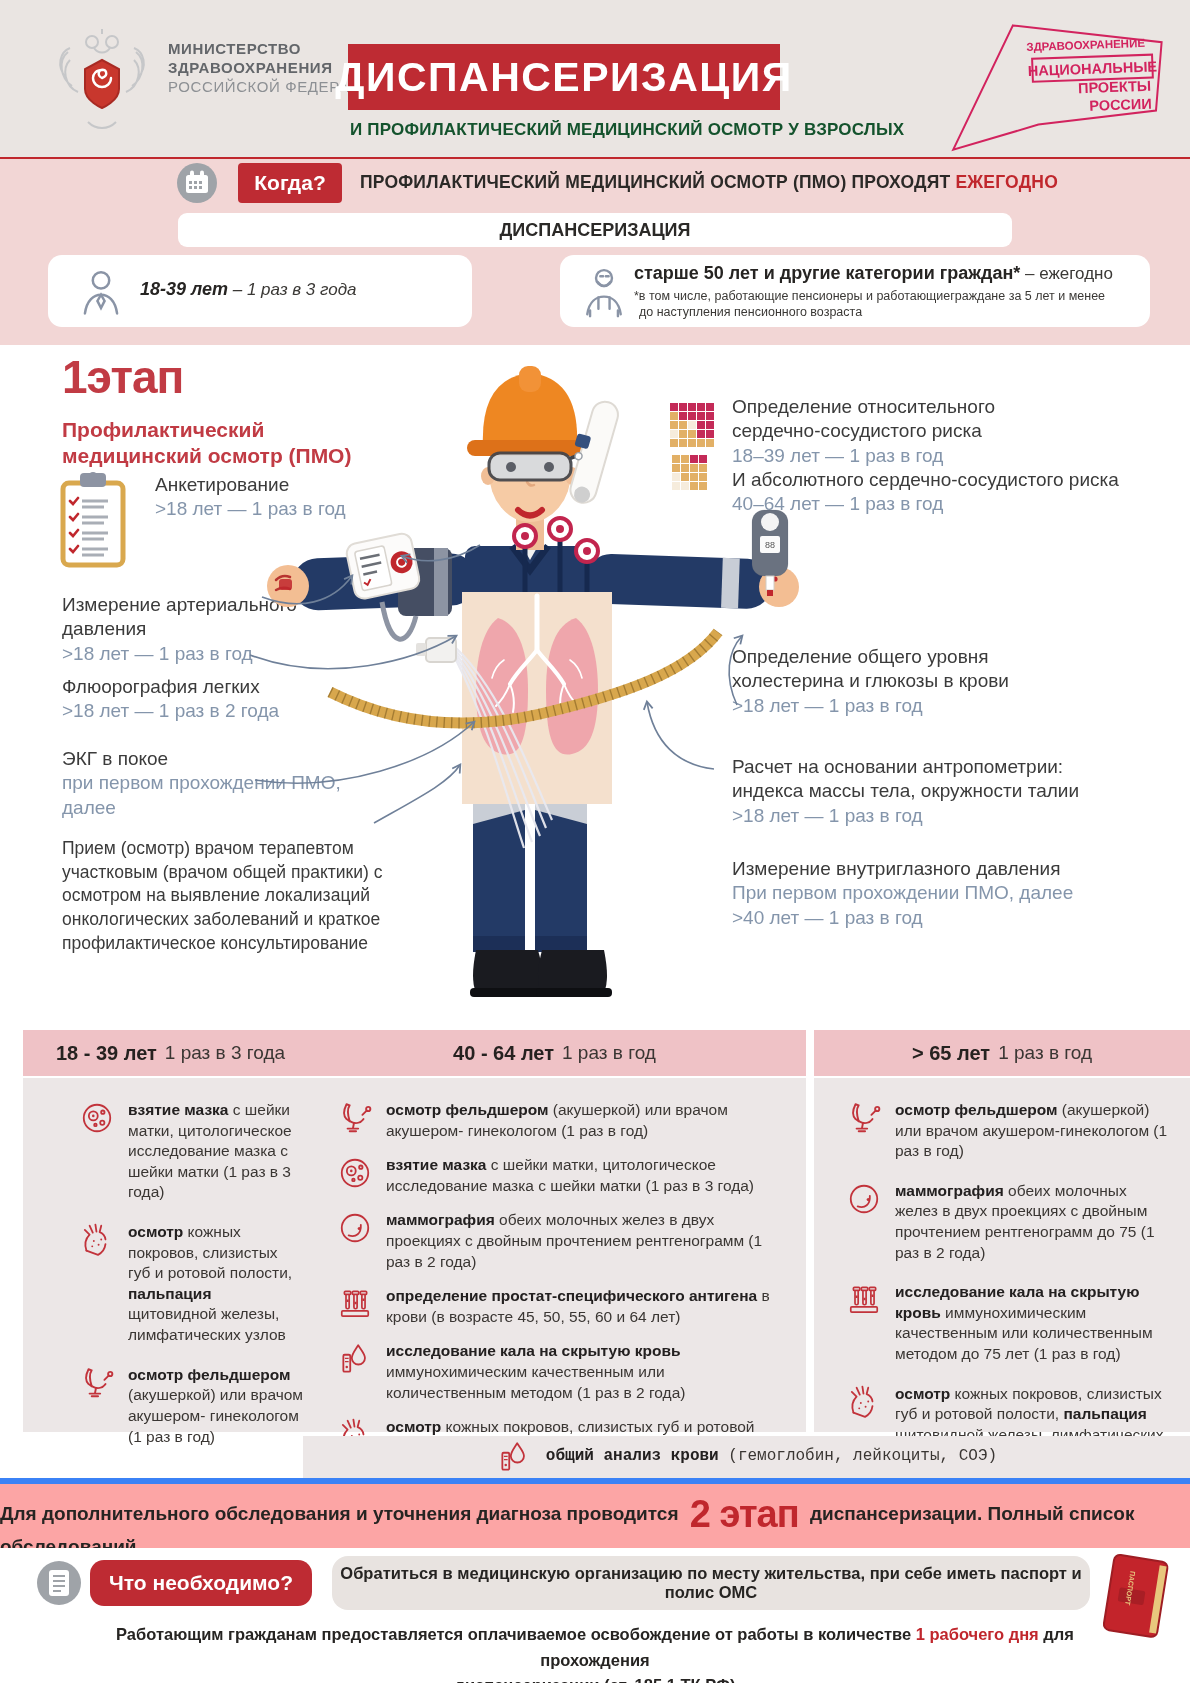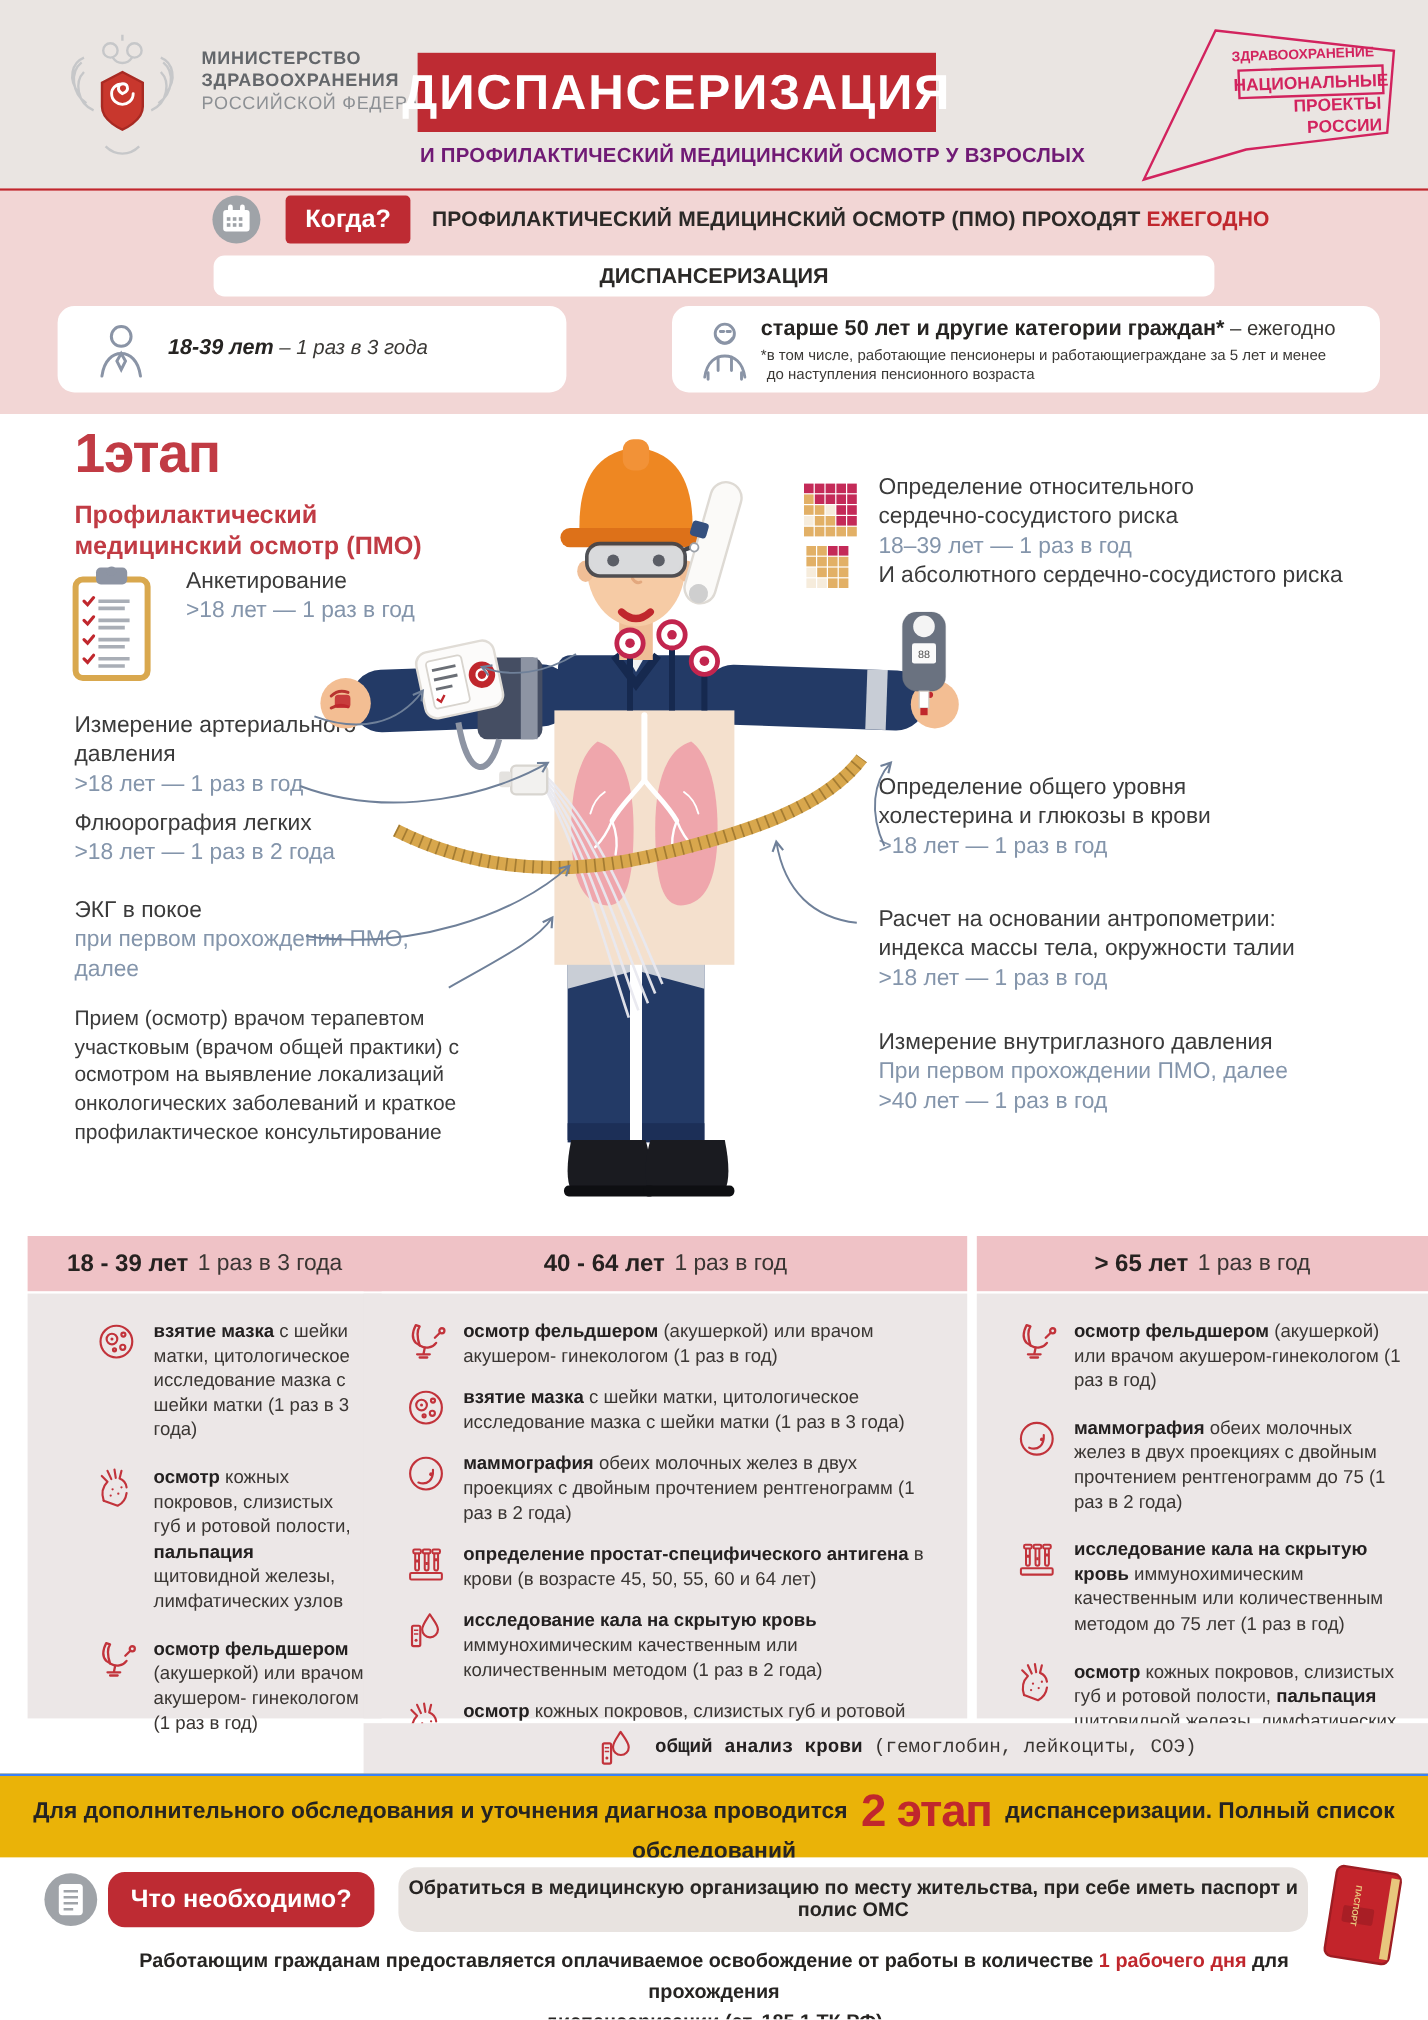--- a/index.html
+++ b/index.html
@@ -8,21 +8,21 @@
         font-family:"Liberation Sans","DejaVu Sans",sans-serif;color:#2f2d2b;}
   .abs{position:absolute;}
   
   .hdr{position:absolute;left:0;top:0;width:1190px;height:157px;background:#EAE5E2;}
   .redline{position:absolute;left:0;top:157px;width:1190px;height:2px;background:#C0272D;}
   .m-line{font-weight:bold;font-size:15px;color:#63666A;letter-spacing:.6px;line-height:1.25;}
   .m-line3{font-weight:normal;font-size:15px;color:#8D9094;letter-spacing:.6px;line-height:1.25;}
   .titlebox{position:absolute;left:348px;top:44px;width:432px;height:66px;background:#BE2B33;
             display:flex;align-items:center;justify-content:center;}
   .titlebox span{color:#fff;font-weight:bold;font-size:41px;letter-spacing:1.5px;}
-  .subtitle{position:absolute;left:350px;top:120px;width:560px;font-weight:bold;font-size:17px;color:#701a75;letter-spacing:.2px;}
+  .subtitle{position:absolute;left:350px;top:120px;width:560px;font-weight:bold;font-size:17px;color:#14532d;letter-spacing:.2px;}
   
   .when{position:absolute;left:0;top:159px;width:1190px;height:186px;background:#F2D6D5;}
   .badge{position:absolute;left:238px;top:4px;width:104px;height:40px;background:#BE2B33;border-radius:4px;
          display:flex;align-items:center;justify-content:center;color:#fff;font-weight:bold;font-size:21px;}
   .when-text{position:absolute;left:360px;top:13px;font-weight:bold;font-size:17.5px;color:#2B2927;letter-spacing:.2px;}
   .when-text .red{color:#C0272D;}
   .disp-bar{position:absolute;left:178px;top:54px;width:834px;height:34px;background:#fff;border-radius:9px;
             display:flex;align-items:center;justify-content:center;font-weight:bold;font-size:18px;color:#2B2927;}
   .card{position:absolute;top:96px;height:72px;background:#fff;border-radius:14px;}
   .card1{left:48px;width:424px;font-style:italic;}
@@ -47,22 +47,22 @@
   .tbody{position:absolute;top:48px;height:354px;background:#ECE7E7;box-sizing:border-box;padding:22px 14px 0 20px;}
   .c1{left:0;width:295px;margin-left:23px;}  .c2{left:303px;width:503px;}  .c3{left:814px;width:376px;}
   .titem{display:flex;gap:13px;align-items:flex-start;margin-bottom:19px;}
   .ticon{flex:0 0 36px;width:36px;height:36px;}
   .ttext{margin:0;font-size:15.5px;line-height:1.33;color:#3A3633;}
   .ttext b{color:#232020;}
   .trow{position:absolute;left:303px;top:406px;width:887px;height:42px;background:#ECE7E7;
         display:flex;align-items:center;justify-content:center;gap:14px;}
   .trow .ttext{font-size:16px;font-family:Liberation Mono, monospace;}
   
-  .band2{position:absolute;left:0;top:1478px;width:1190px;height:70px;background:#eab308;border-top:2px solid #3b82f6;
-         box-sizing:border-box;text-align:center;}
+  .band2{position:absolute;left:0;top:1478px;width:1190px;height:70px;background:#fca5a5;border-top:6px solid #3b82f6;
+         box-sizing:border-box;text-align:left;}
   .band2 .l1{margin-top:9px;font-weight:bold;font-size:19px;color:#262422;}
   .band2 .big{color:#C0272D;font-size:38px;vertical-align:-7px;letter-spacing:-1px;padding:0 6px;}
   .band2 .l2{margin-top:2px;font-weight:bold;font-size:19px;color:#262422;}
   
   .foot{position:absolute;left:0;top:1548px;width:1190px;height:135px;background:#fff;}
   .fbadge{position:absolute;left:90px;top:12px;width:222px;height:46px;background:#BE2B33;border-radius:14px;
           display:flex;align-items:center;justify-content:center;color:#fff;font-weight:bold;font-size:21px;}
   .fbox{position:absolute;left:332px;top:8px;width:758px;height:54px;background:#E8E3E0;border-radius:16px;
         display:flex;align-items:center;justify-content:center;font-weight:bold;font-size:16.5px;color:#262422;text-align:center;}
   .fnote{position:absolute;left:60px;top:74px;width:1070px;text-align:center;font-weight:bold;font-size:16.5px;color:#262422;line-height:1.55;}
@@ -290,20 +290,21 @@
         <i style="background: rgb(246, 236, 220);"></i>
         <i style="background: rgb(246, 236, 220);"></i>
         <i style="background: rgb(226, 176, 102);"></i>
         <i style="background: rgb(226, 176, 102);"></i>
       </div>
 
     <div class="abs" style="left:732px;top:50px;width:420px">
       <div class="li-title" style="width:330px">Определение относительного сердечно-сосудистого риска</div>
       <div class="li-freq">18–39 лет — 1 раз в год</div>
       <div class="li-title">И абсолютного сердечно-сосудистого риска</div>
+      <div class="li-freq">40–64 лет — 1 раз в год</div>
     </div>
     <div class="abs" style="left:732px;top:300px;width:320px">
       <div class="li-title">Определение общего уровня холестерина и глюкозы в крови</div>
       <div class="li-freq">&gt;18 лет — 1 раз в год</div>
     </div>
     <div class="abs" style="left:732px;top:410px;width:380px">
       <div class="li-title">Расчет на основании антропометрии: индекса массы тела, окружности талии</div>
       <div class="li-freq">&gt;18 лет — 1 раз в год</div>
     </div>
     <div class="abs" style="left:732px;top:512px;width:400px">

